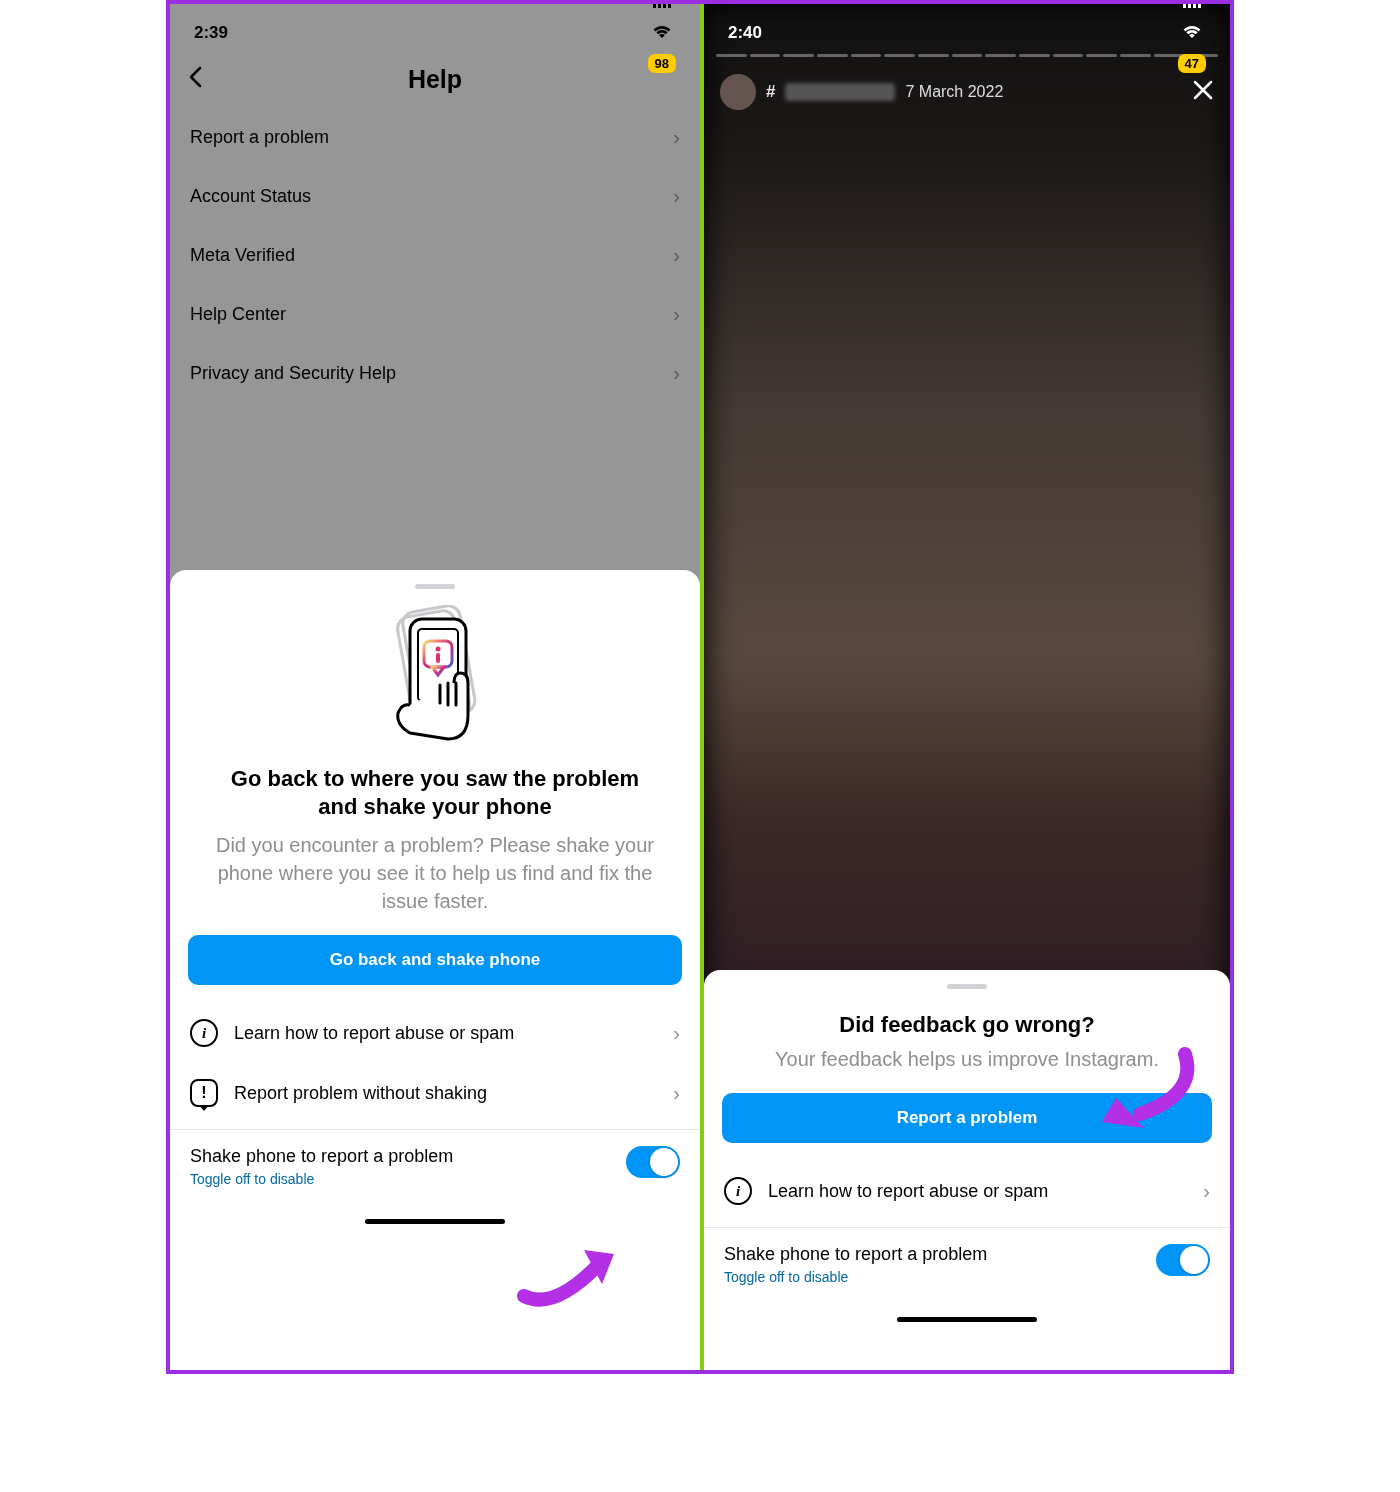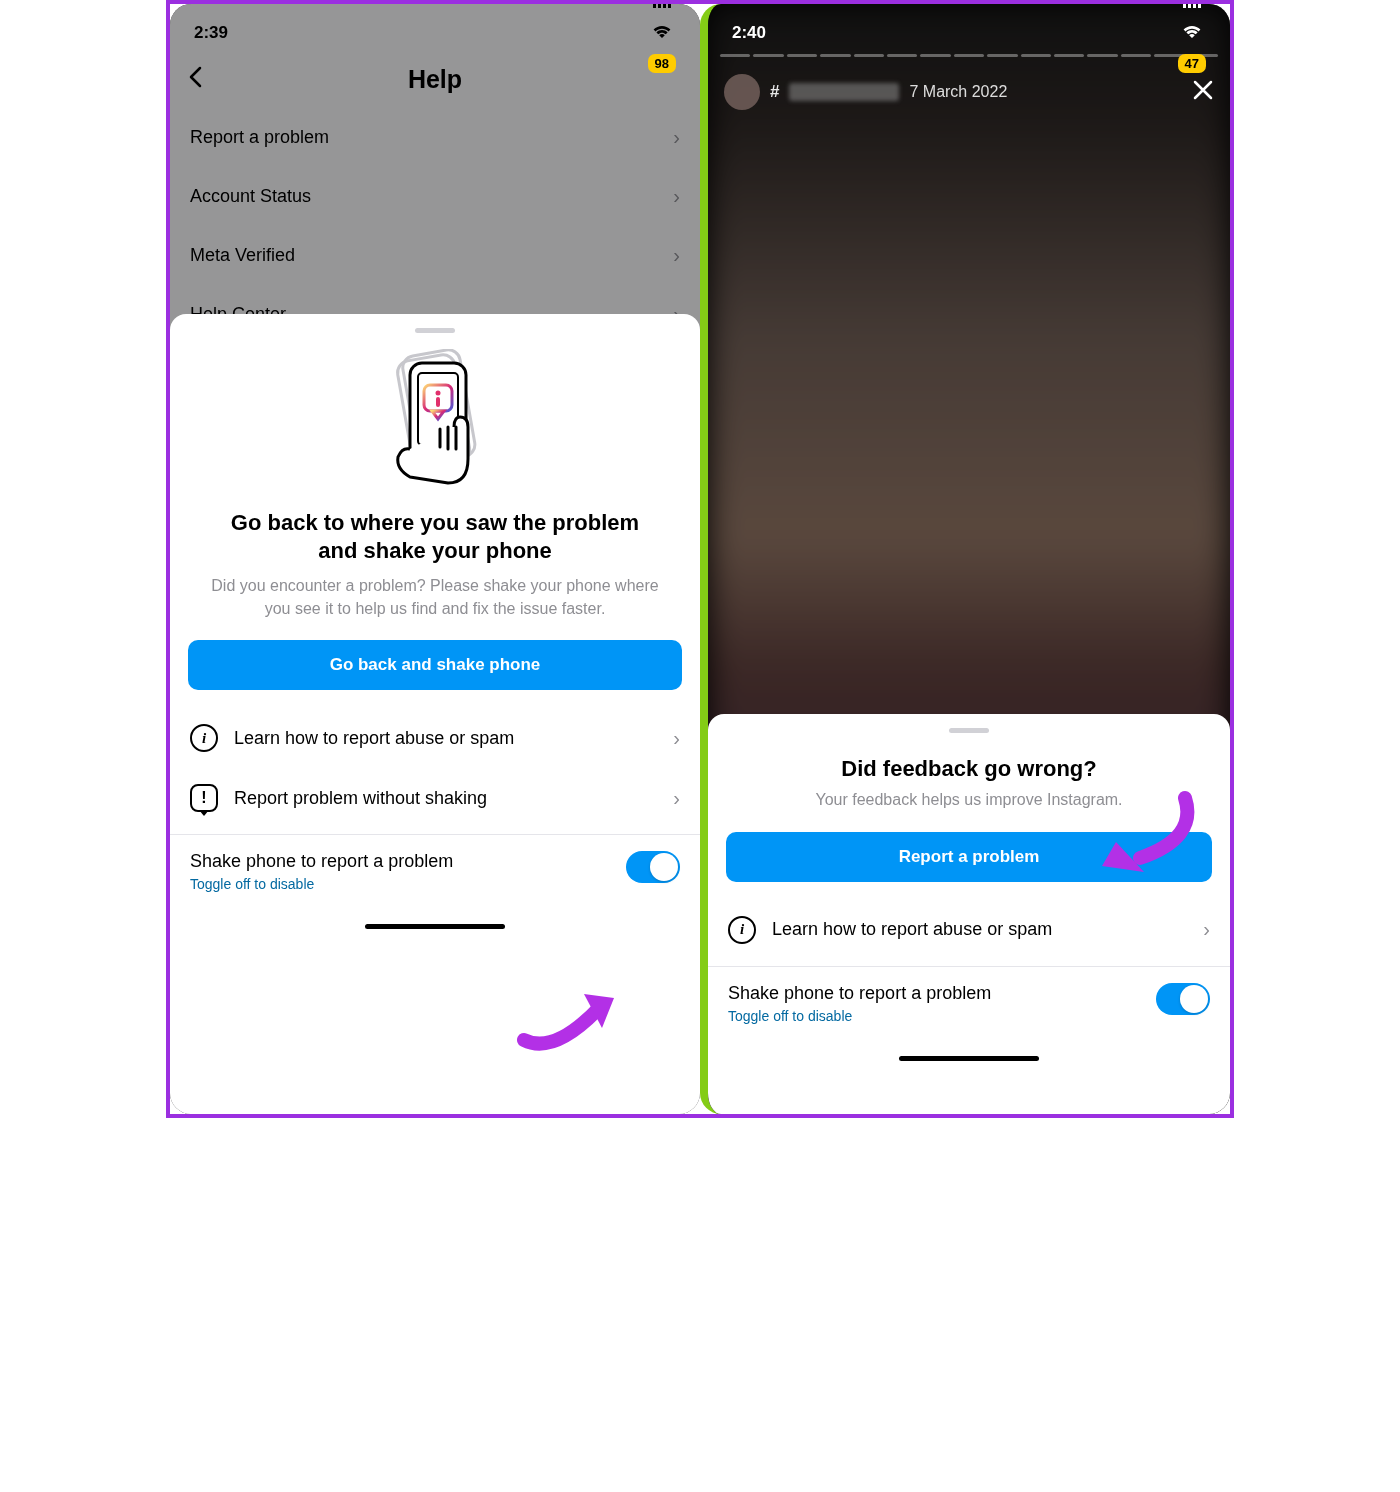--- a/index.html
+++ b/index.html
@@ -1,19 +1,19 @@
 <!DOCTYPE html>
 <html><head>
 <meta charset="utf-8">
 <style>
 * { margin: 0; padding: 0; box-sizing: border-box; font-family: -apple-system, BlinkMacSystemFont, "Segoe UI", Helvetica, Arial, sans-serif; }
 body { background: #fff; display: flex; justify-content: center; }
 .container { display: flex; gap: 0; border: 4px solid #9b2fe0; }
-.phone { width: 530px; height: 1110px; position: relative; overflow: hidden; background: #000; border-radius: 21px; }
-.phone + .phone { border-left: 8px solid #84cc16; }
+.phone { width: 530px; height: 1366px; position: relative; overflow: hidden; background: #000; }
+.phone + .phone { border-left: 4px solid #84cc16; }
 
 
 .left-bg { position: absolute; inset: 0; background: #f2f2f4; }
 .dark-overlay-left { position: absolute; inset: 0; background: rgba(0,0,0,0.38); z-index: 5; }
 
 .status-bar { position: absolute; top: 0; left: 0; right: 0; height: 50px; display: flex; justify-content: space-between; align-items: center; padding: 8px 24px 0; z-index: 10; }
 .status-time { font-size: 17px; font-weight: 600; color: #000; }
 .status-right { display: flex; align-items: center; gap: 12px; flex-direction: column; }
 .battery-pill { background: #ffcc00; color: #000; font-size: 13px; font-weight: 700; padding: 2px 7px; border-radius: 7px; }
 .signal-icon, .wifi-icon { color: #000; }
@@ -30,21 +30,21 @@
 .help-row { display: flex; align-items: center; justify-content: space-between; padding: 18px 20px; font-size: 18px; color: #000; }
 .chevron { color: #8e8e93; font-size: 20px; }
 
 
 .sheet { position: absolute; left: 0; right: 0; bottom: 0; background: #fff; border-radius: 16px 16px 0 0; z-index: 20; padding-top: 14px; }
 .sheet-handle { width: 40px; height: 5px; background: #d1d1d6; border-radius: 3px; margin: 0 auto 16px; }
 
 .shake-illo { display: flex; justify-content: center; margin: 6px 0 20px; }
 
 .sheet-title { font-size: 22px; font-weight: 700; text-align: center; padding: 0 48px; line-height: 1.28; color: #000; }
-.sheet-sub { font-size: 16px; color: #8e8e93; text-align: center; padding: 10px 34px 0; line-height: 1.4; }
+.sheet-sub { font-size: 20px; color: #8e8e93; text-align: center; padding: 10px 34px 0; line-height: 1.4; }
 
 .primary-btn { margin: 20px 18px 18px; background: #0095f6; color: #fff; font-size: 17px; font-weight: 600; text-align: center; padding: 15px; border-radius: 10px; }
 
 .option-row { display: flex; align-items: center; gap: 16px; padding: 16px 20px; font-size: 18px; color: #000; }
 .option-row .chevron { margin-left: auto; }
 .icon-circle { width: 28px; height: 28px; border: 2px solid #000; border-radius: 50%; display:flex; align-items:center; justify-content:center; font-size:15px; font-weight:700; font-family: Georgia, serif; font-style: italic; }
 .icon-sq { width: 28px; height: 28px; border: 2.5px solid #000; border-radius: 8px; position: relative; display:flex; align-items:center; justify-content:center; font-size:16px; font-weight:700; }
 .icon-sq::after { content:''; position:absolute; bottom:-6px; left:50%; transform:translateX(-50%); width:0; height:0; border-left:5px solid transparent; border-right:5px solid transparent; border-top:6px solid #000; }
 
 .divider { height: 1px; background: #e5e5ea; margin: 6px 0 0; }

